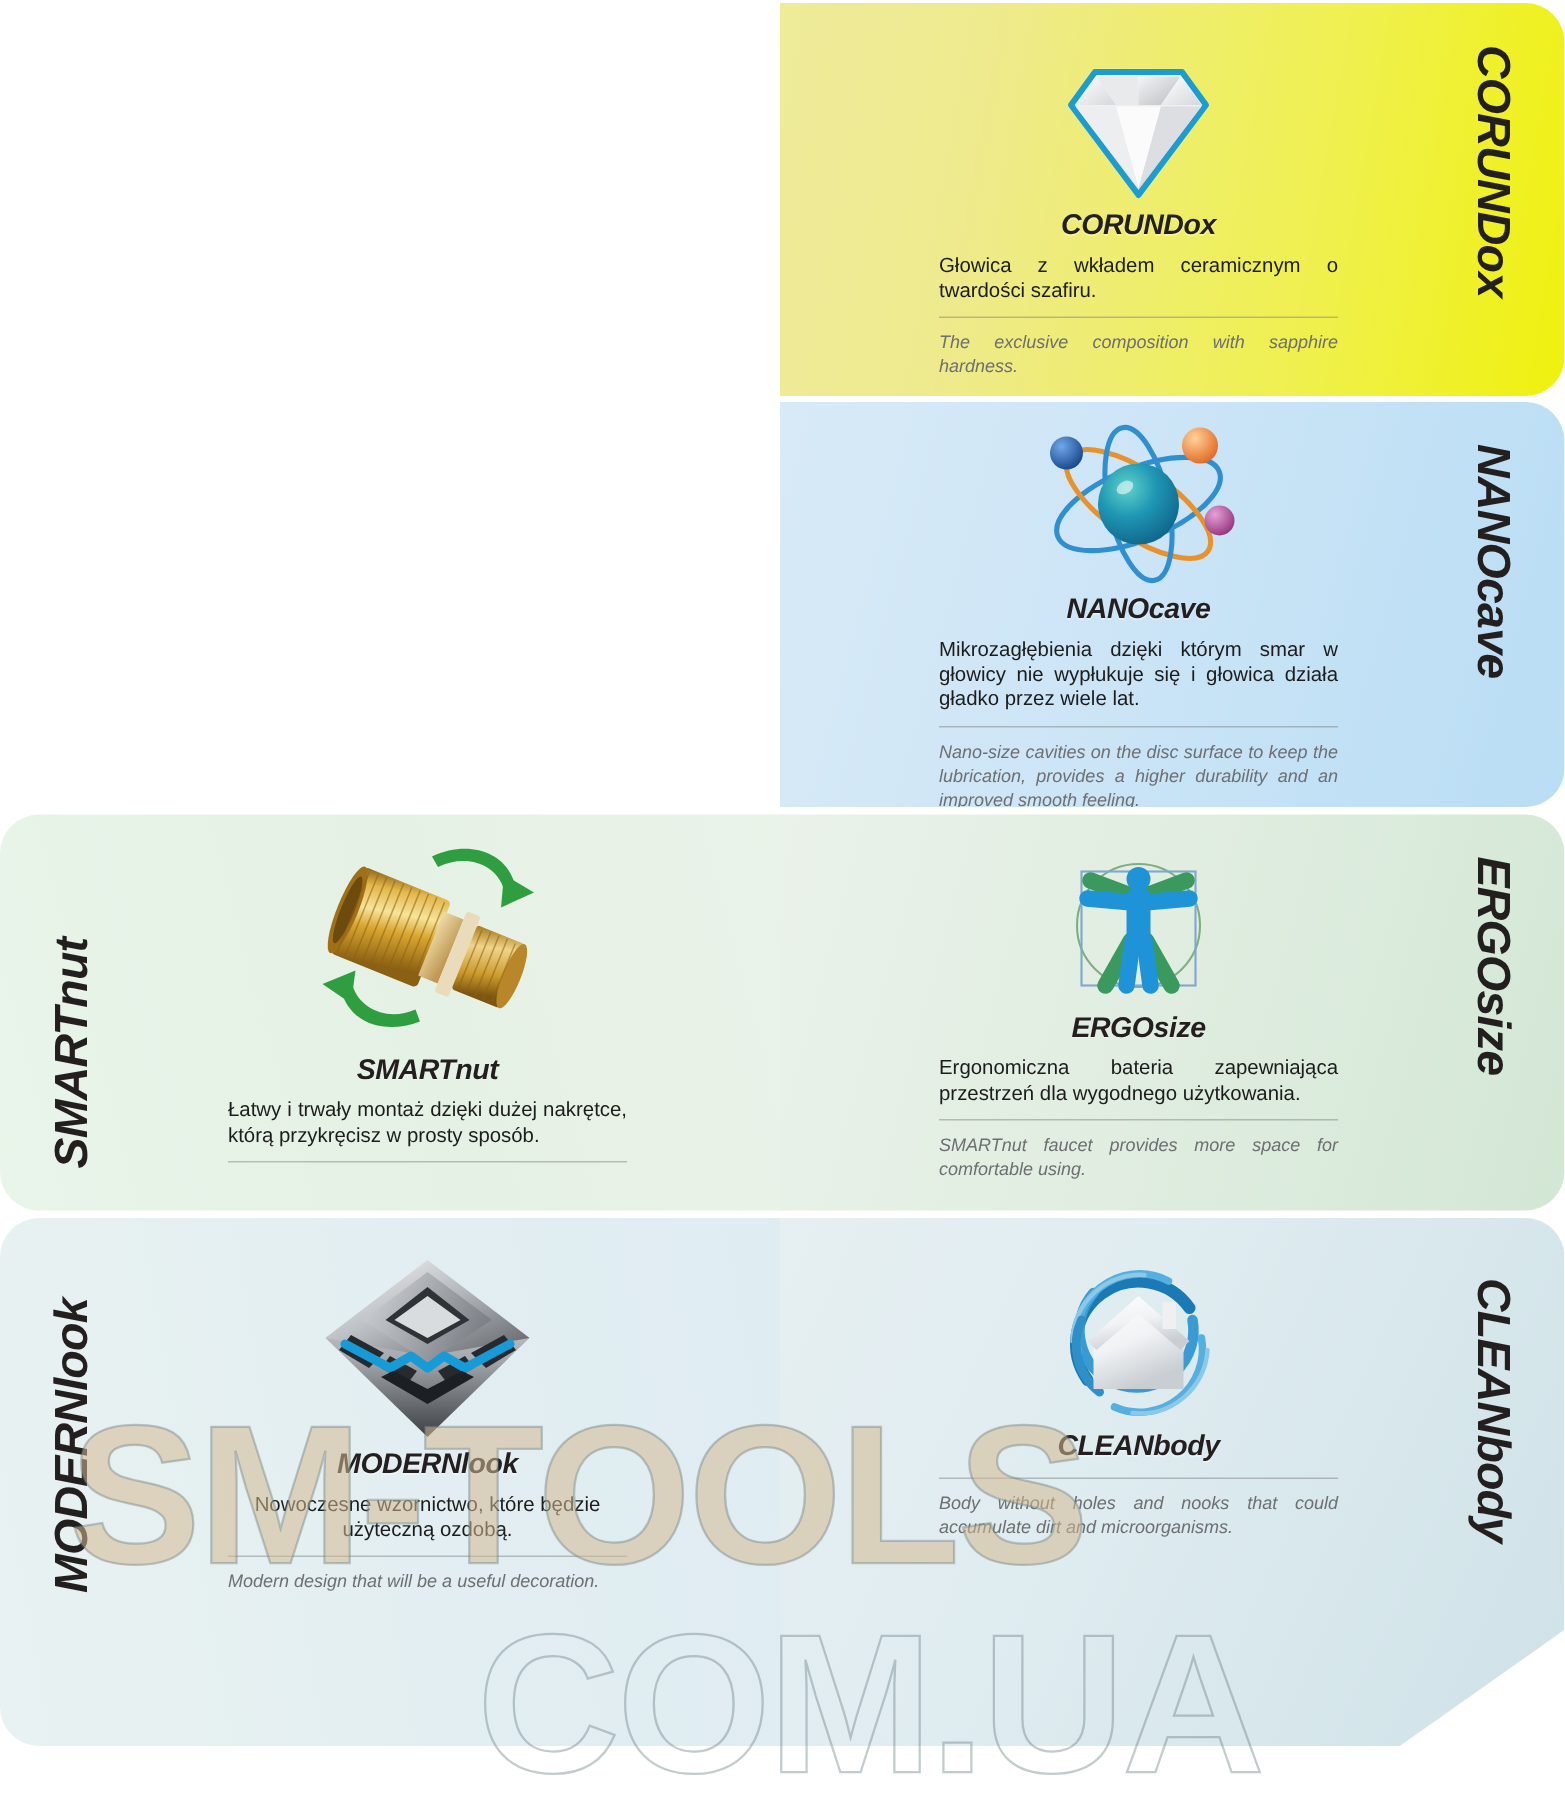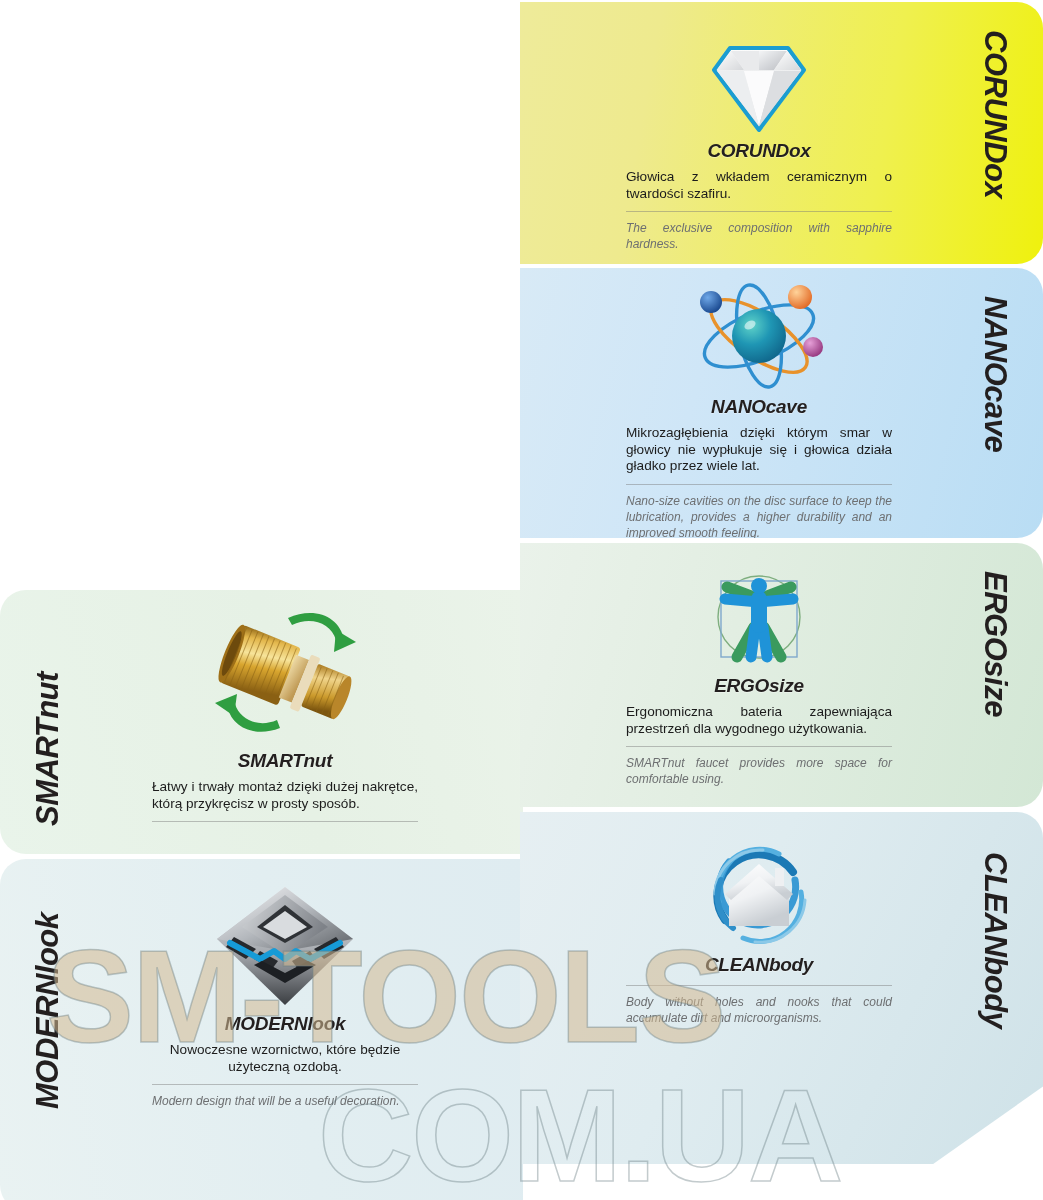--- a/index.html
+++ b/index.html
@@ -33,21 +33,21 @@
   }
 
   
   .panel{
     position:absolute;
     overflow:hidden;
   }
 
   
   .col-right{ border-radius:0 26px 26px 0; }
-  .col-left { border-radius:26px 0 0 26px;margin-top:47px; }
+  .col-left { border-radius:26px 0 0 26px; }
 
   
   .body{
     position:absolute;
     width:266px;
   }
   .icon-wrap{
     width:266px; height:118px;
     display:flex; align-items:flex-end; justify-content:center;
   }

